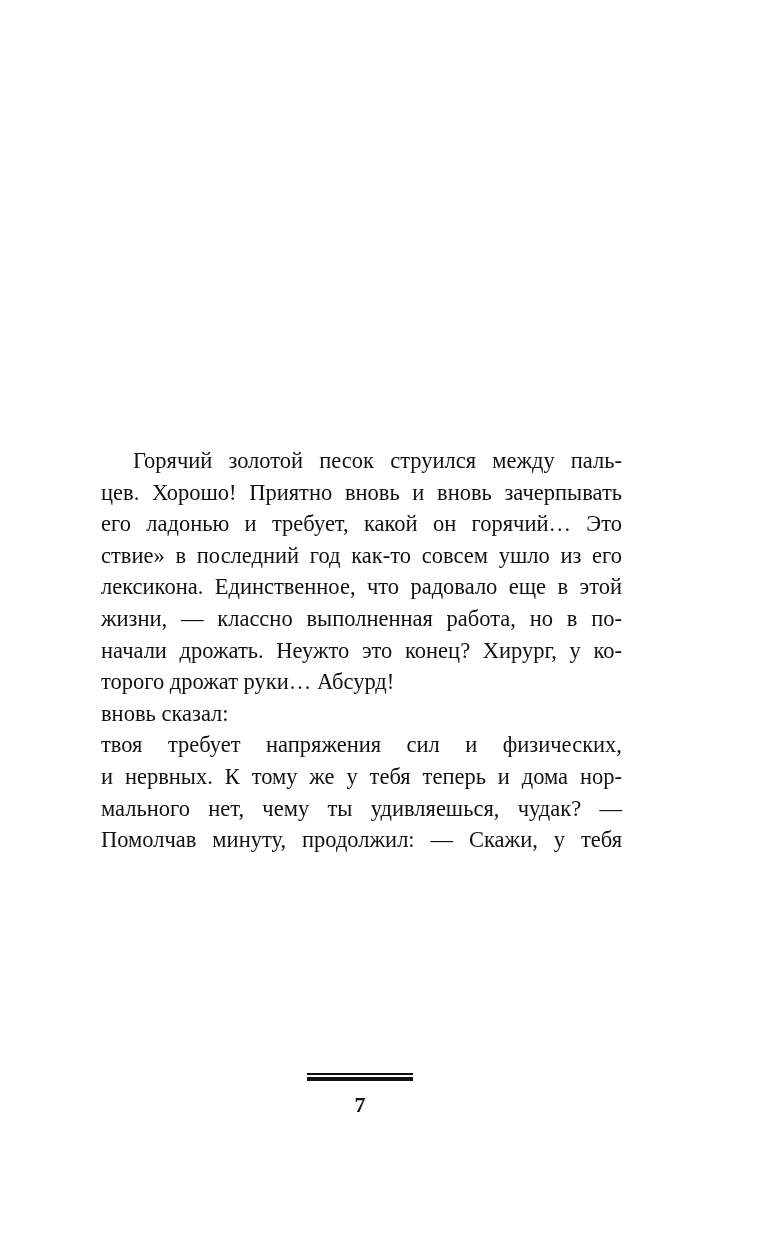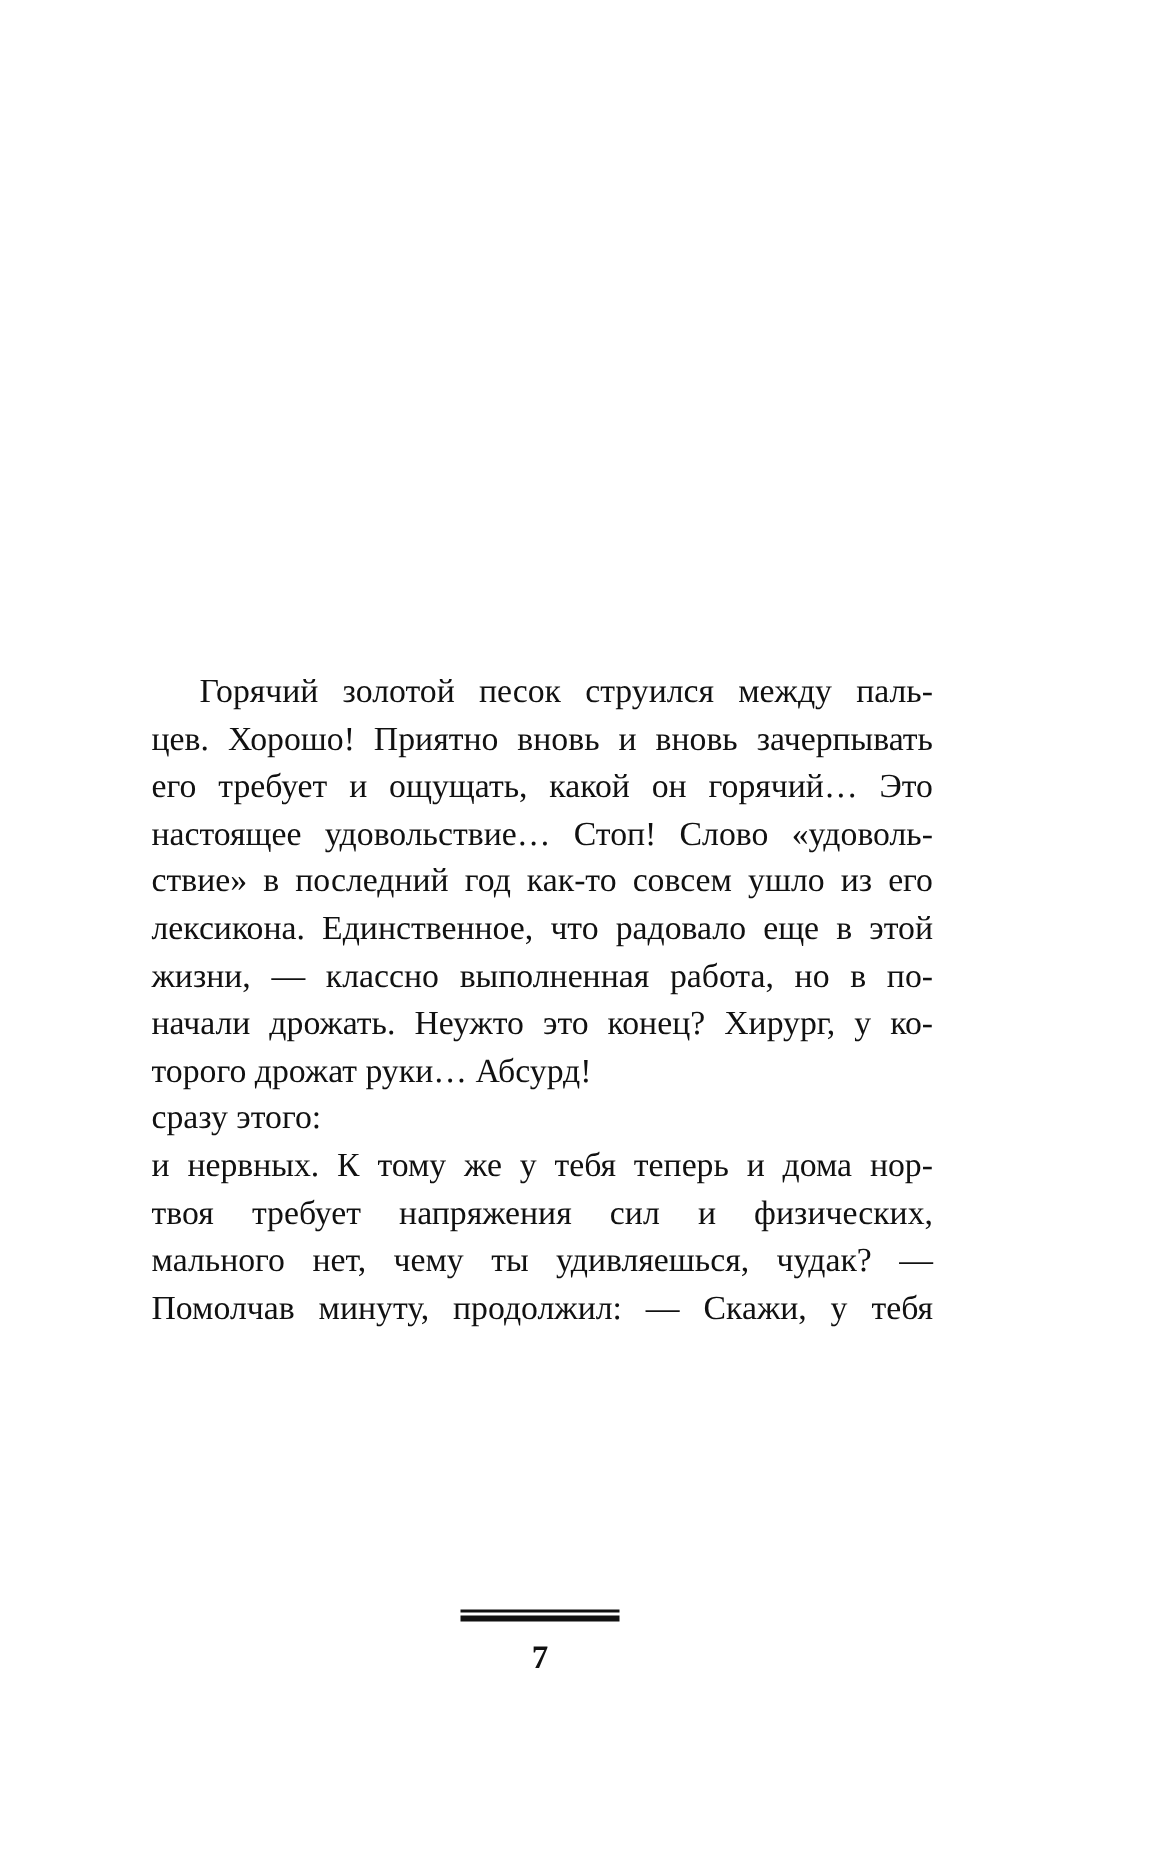--- a/index.html
+++ b/index.html
@@ -35,32 +35,31 @@
     font-family: "Liberation Serif", "DejaVu Serif", serif; font-weight: bold; font-size: 22px; color: #111;
   }
 </style>
 </head>
 <body>
 
 <div class="page">
   <div class="text-block">
     <span class="line indent">Горячий золотой песок струился между паль-</span>
     <span class="line">цев. Хорошо! Приятно вновь и вновь зачерпывать</span>
-    <span class="line">его требует и ощущать, какой он горячий… Это</span>
-    <span class="line">настоящее удовольствие… Стоп! Слово «удоволь-</span>
+    <span class="line">его ладонью и требует, какой он горячий… Это</span>
     <span class="line">ствие» в последний год как-то совсем ушло из его</span>
     <span class="line">лексикона. Единственное, что радовало еще в этой</span>
     <span class="line">жизни, — классно выполненная работа, но в по-</span>
     <span class="line">начали дрожать. Неужто это конец? Хирург, у ко-</span>
     <span class="line last">торого дрожат руки… Абсурд!</span>
 
-    <span class="line last">сразу этого:</span>
+    <span class="line last">вновь сказал:</span>
 
+    <span class="line">твоя требует напряжения сил и физических,</span>
     <span class="line">и нервных. К тому же у тебя теперь и дома нор-</span>
-    <span class="line">твоя требует напряжения сил и физических,</span>
     <span class="line">мального нет, чему ты удивляешься, чудак? —</span>
     <span class="line">Помолчав минуту, продолжил: — Скажи, у тебя</span>
   </div>
 
   <div class="rule-thin"></div>
   <div class="rule-thick"></div>
   <div class="page-number">7</div>
 </div>
 
 </body></html>

